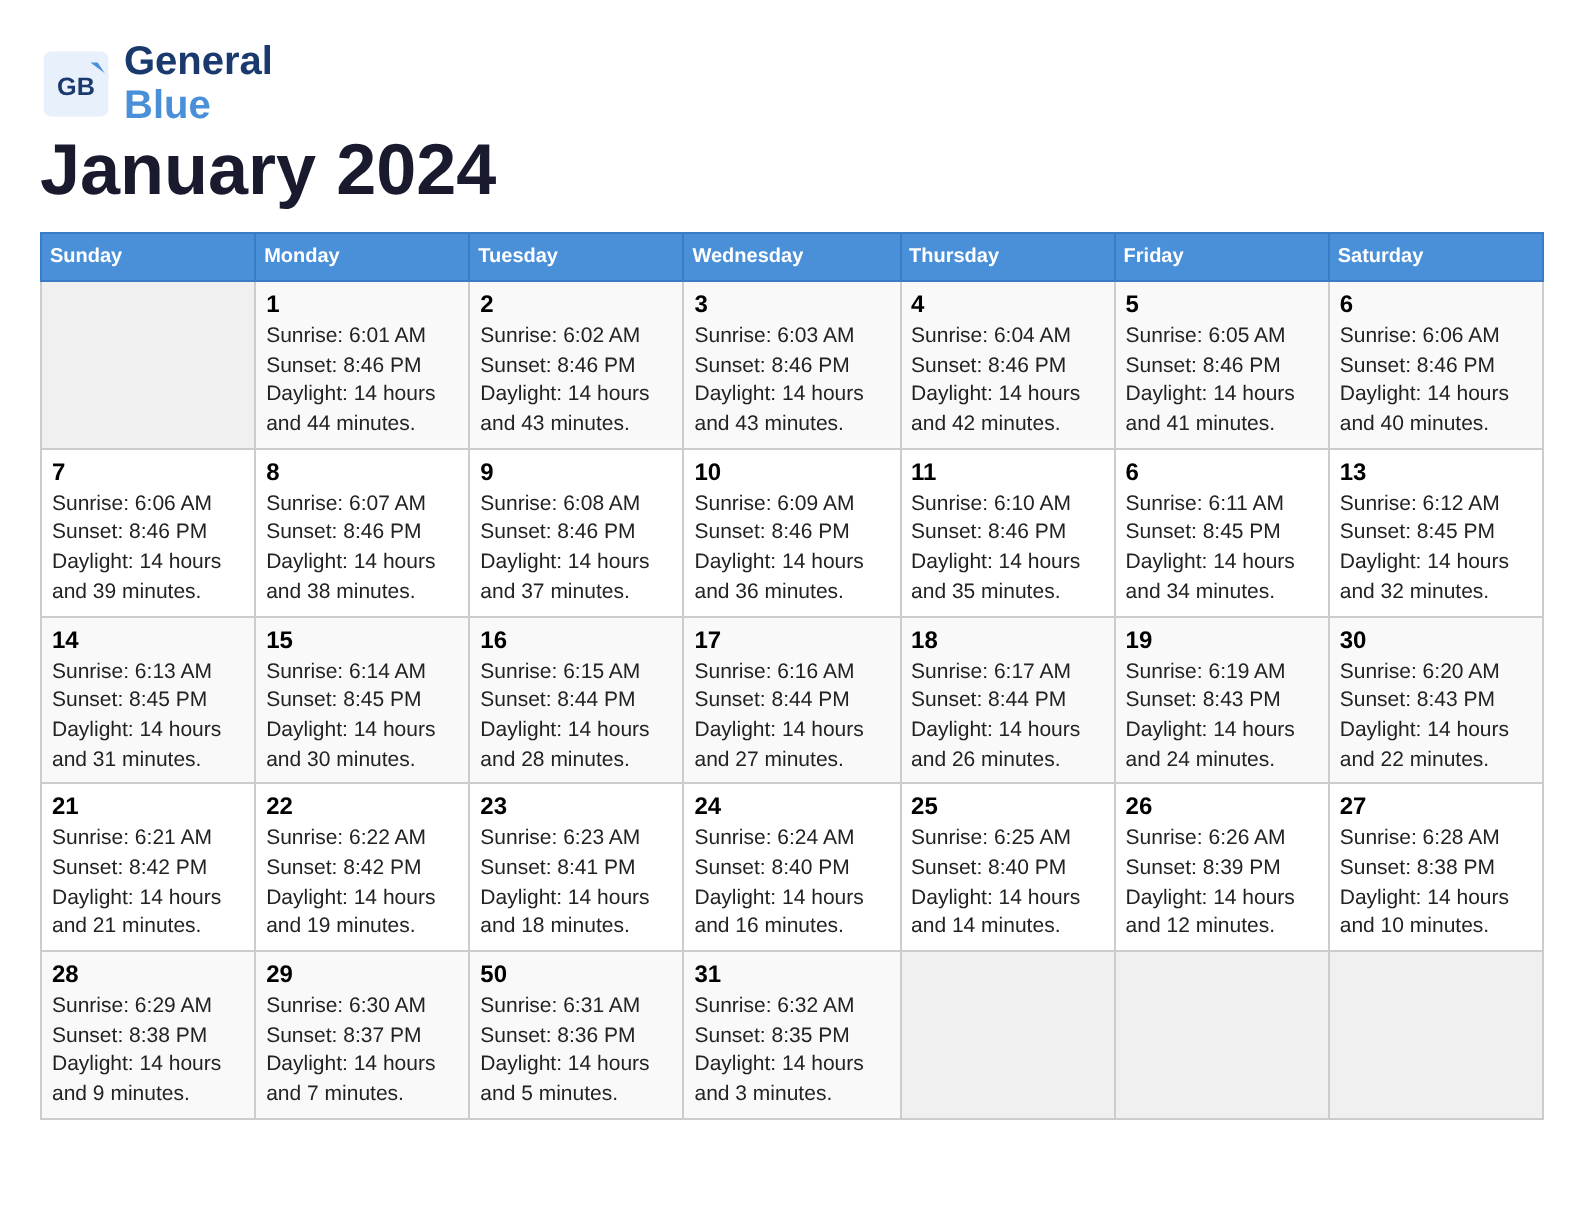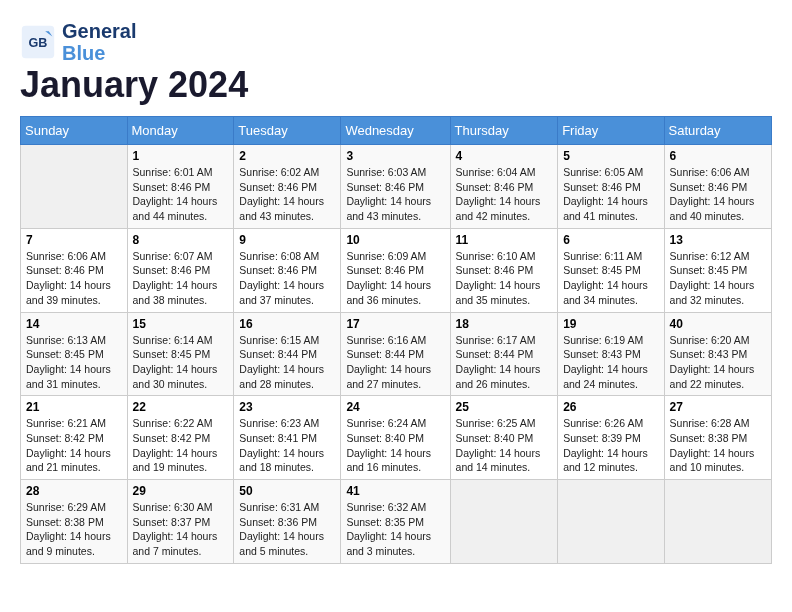--- a/index.html
+++ b/index.html
@@ -42,22 +42,22 @@
     .calendar {
       width: 100%;
       border-collapse: collapse;
       font-size: 11px;
     }
     .calendar thead tr th {
       background: #4a90d9;
       color: #fff;
       padding: 6px 4px;
       text-align: left;
-      font-size: 13px;
-      font-weight: normal;
+      font-size: 10px;
+      font-weight: bold;
       border: 1px solid #3a7bc8;
     }
     .calendar tbody tr td {
       border: 1px solid #ccc;
       vertical-align: top;
       padding: 4px 5px;
       min-height: 80px;
       width: 113px;
       background: #fff;
     }
@@ -188,21 +188,21 @@
         </td>
         <td>
           <span class="day-num">18</span>
           <div class="cell-info">Sunrise: 6:17 AM<br>Sunset: 8:44 PM<br>Daylight: 14 hours and 26 minutes.</div>
         </td>
         <td>
           <span class="day-num">19</span>
           <div class="cell-info">Sunrise: 6:19 AM<br>Sunset: 8:43 PM<br>Daylight: 14 hours and 24 minutes.</div>
         </td>
         <td>
-          <span class="day-num">40</span>
+          <span class="day-num">30</span>
           <div class="cell-info">Sunrise: 6:20 AM<br>Sunset: 8:43 PM<br>Daylight: 14 hours and 22 minutes.</div>
         </td>
       </tr>
       <tr>
         <td>
           <span class="day-num">21</span>
           <div class="cell-info">Sunrise: 6:21 AM<br>Sunset: 8:42 PM<br>Daylight: 14 hours and 21 minutes.</div>
         </td>
         <td>
           <span class="day-num">22</span>
@@ -236,21 +236,21 @@
         </td>
         <td>
           <span class="day-num">29</span>
           <div class="cell-info">Sunrise: 6:30 AM<br>Sunset: 8:37 PM<br>Daylight: 14 hours and 7 minutes.</div>
         </td>
         <td>
           <span class="day-num">50</span>
           <div class="cell-info">Sunrise: 6:31 AM<br>Sunset: 8:36 PM<br>Daylight: 14 hours and 5 minutes.</div>
         </td>
         <td>
-          <span class="day-num">41</span>
+          <span class="day-num">31</span>
           <div class="cell-info">Sunrise: 6:32 AM<br>Sunset: 8:35 PM<br>Daylight: 14 hours and 3 minutes.</div>
         </td>
         <td class="empty-cell"></td>
         <td class="empty-cell"></td>
         <td class="empty-cell"></td>
       </tr>
     </tbody>
 </table>
 
 </body></html>

